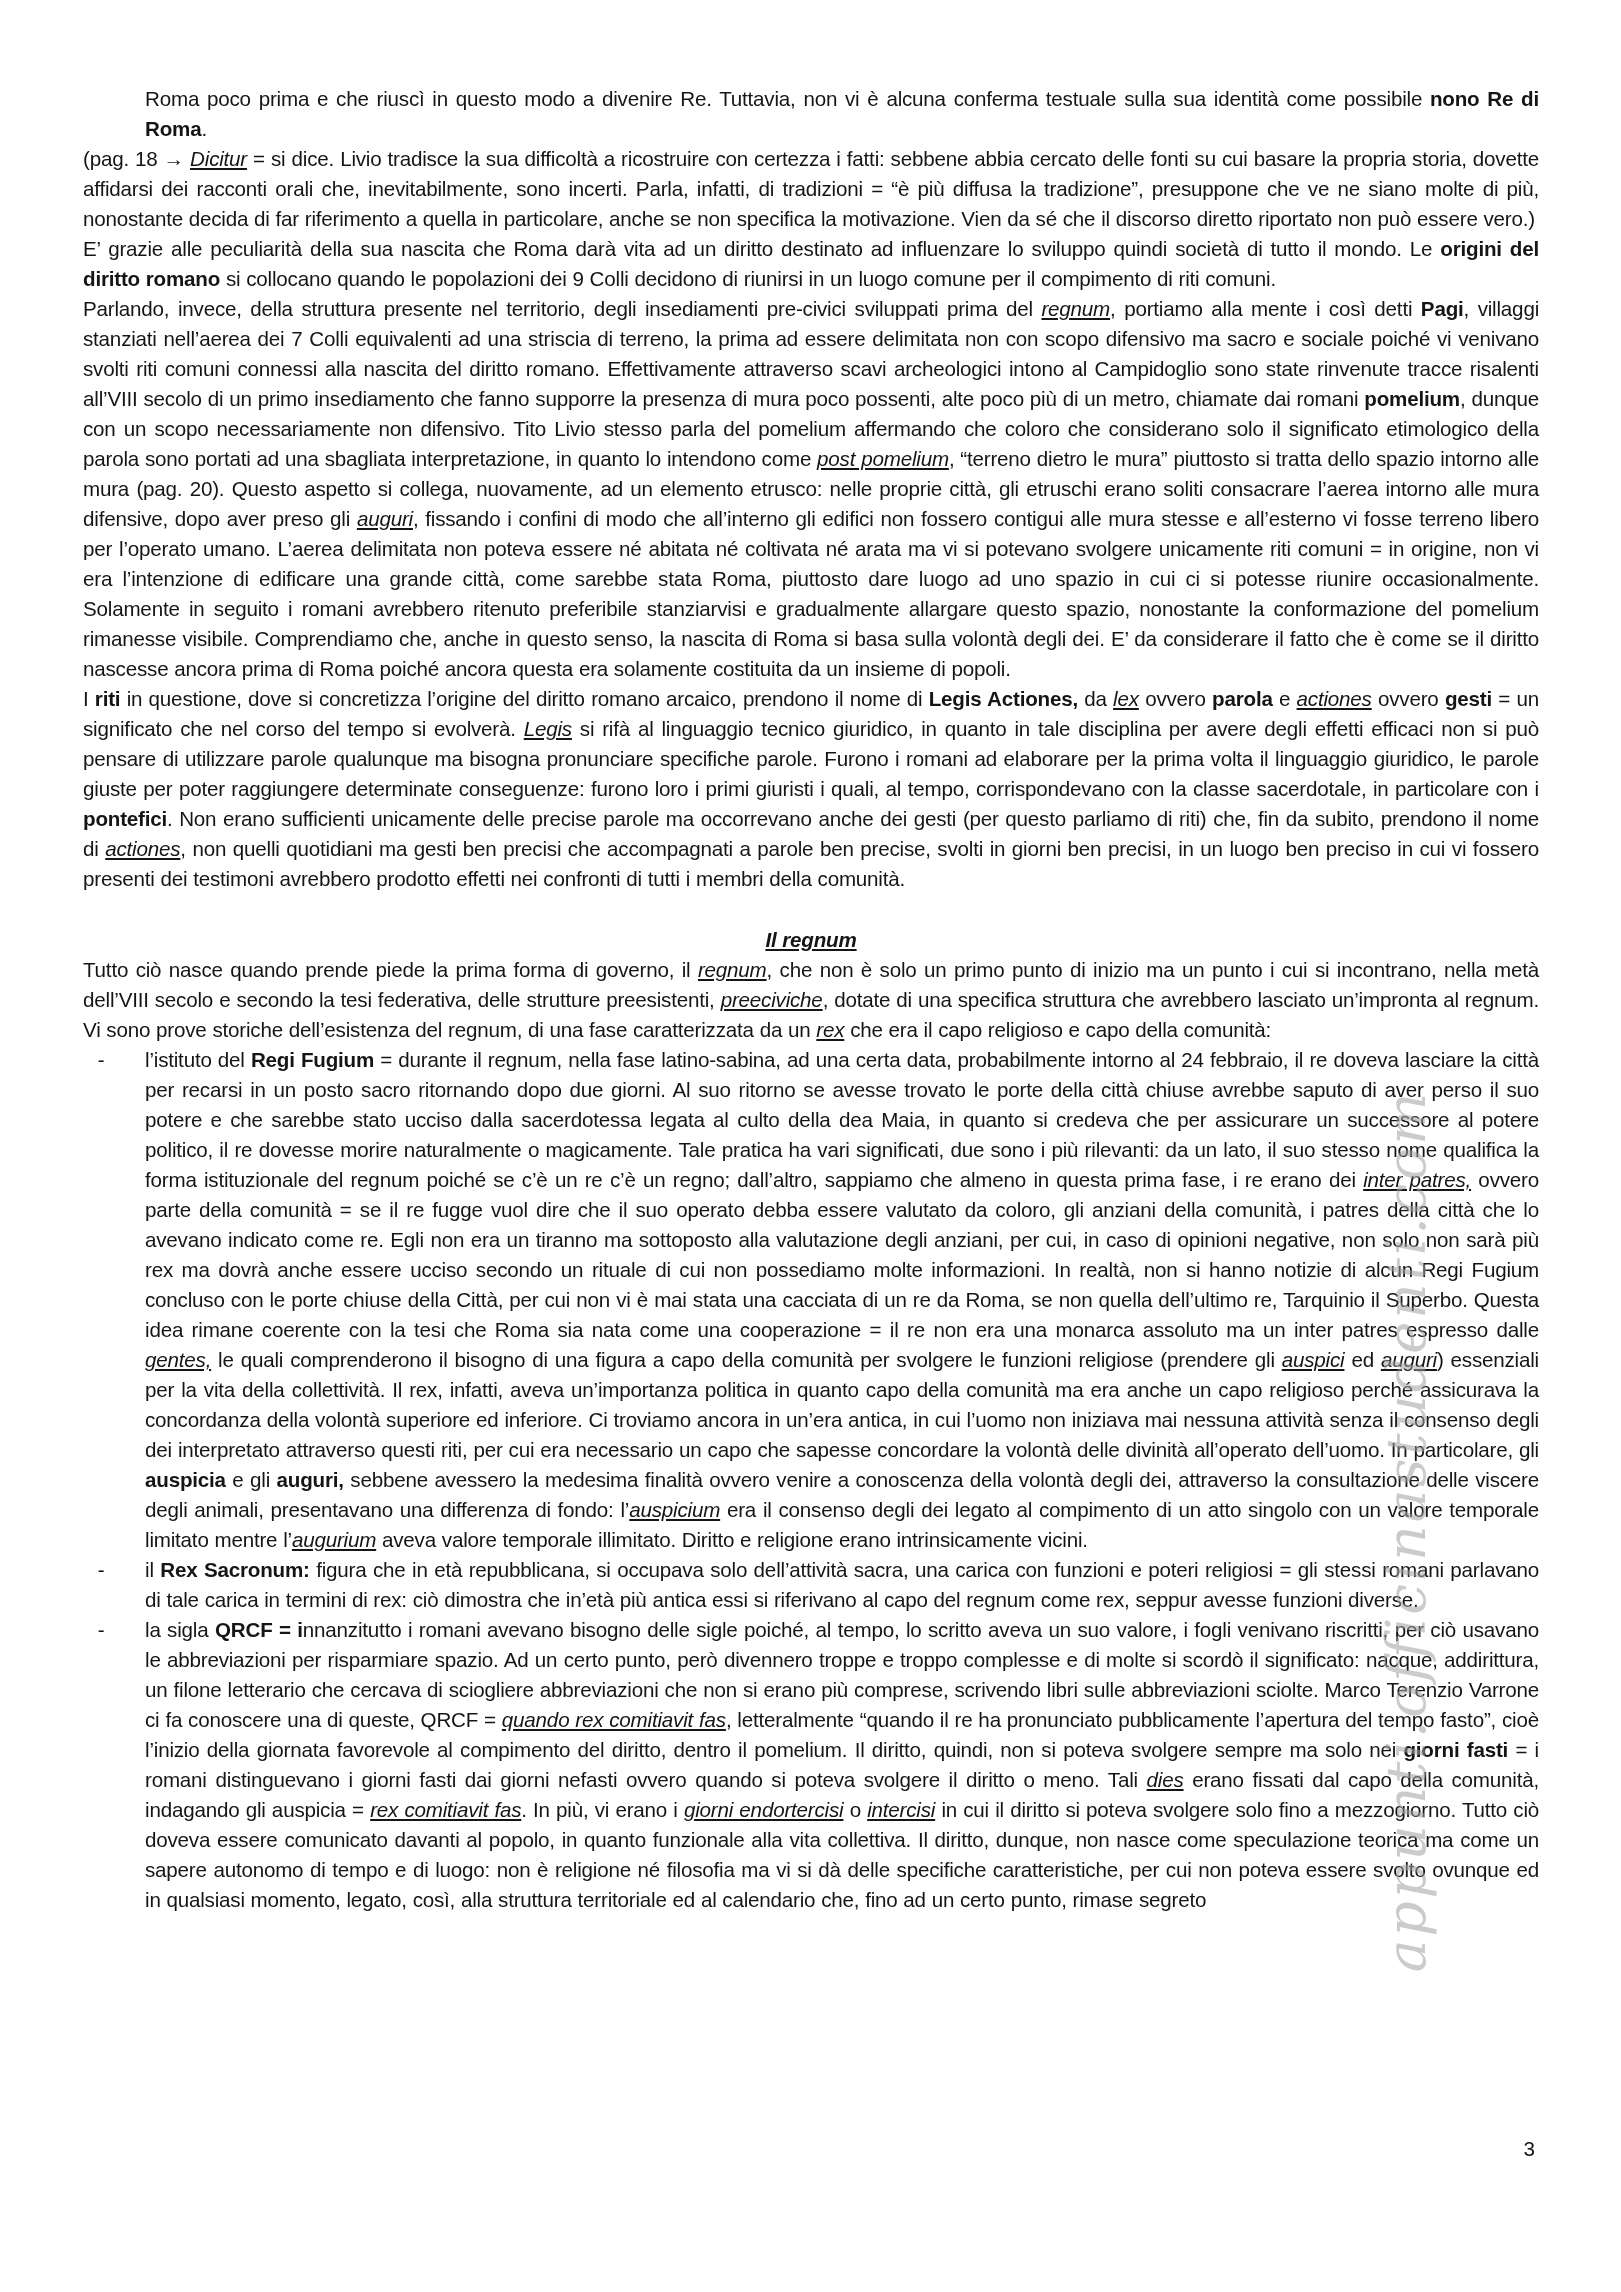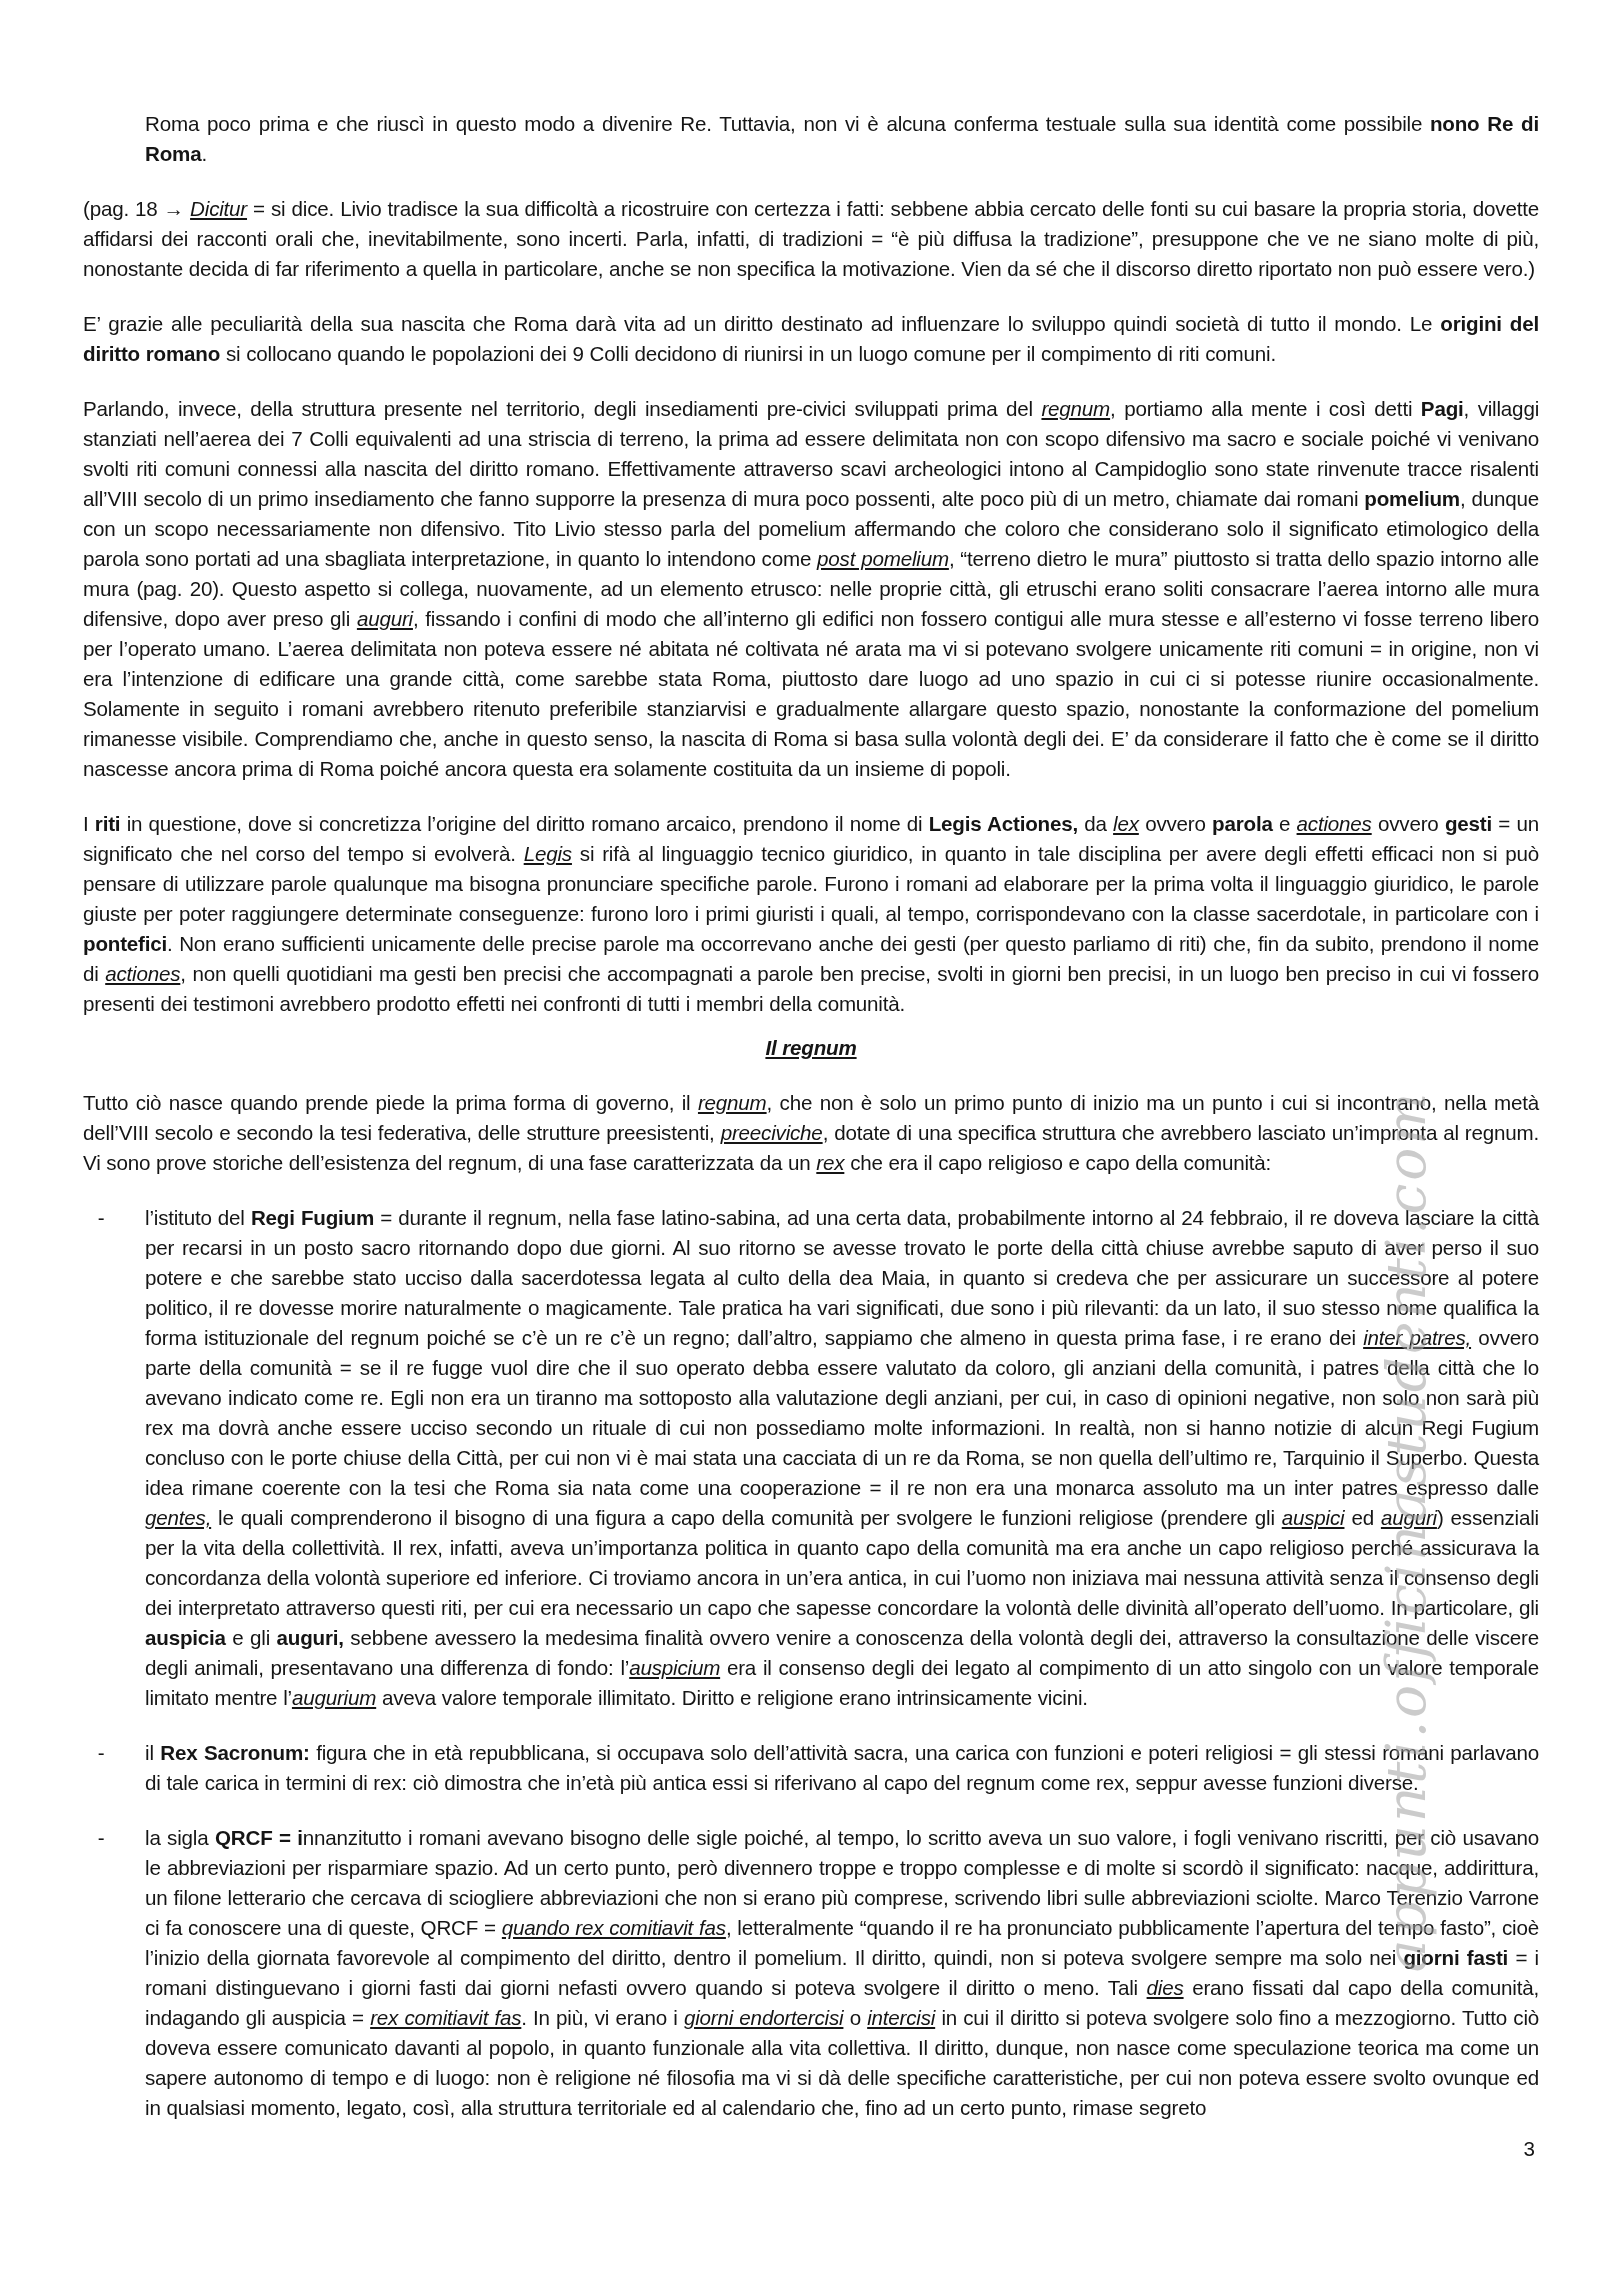--- a/index.html
+++ b/index.html
@@ -17,32 +17,31 @@
     width:1621px; height:2293px;
     padding:84px 82px 0 83px;
   }
   .doc-body { width:1456px; }
   .block {
     text-align:justify;
     font-size:20.6px;
     line-height:30px;
     letter-spacing:-0.2px;
     word-spacing:0.3px;
-    margin-top:25px;
   }
   .block.p-indent { padding-left:62px; }
   .block.bullet { position:relative; padding-left:62px; }
   .block.bullet .marker {
     position:absolute; left:14.7px; top:0;
   }
   .block.heading {
     text-align:center;
     font-weight:bold;
     font-style:italic;
-    margin-top:14px;
+    margin-top:31px;
   }
   .bold { font-weight:bold; }
   .italic { font-style:italic;text-decoration:underline; }
   .watermark {
     position:absolute;
     left:1374px;
     top:2070px;
     width:1078px;
     transform:rotate(-90deg);
     transform-origin:0 0;

